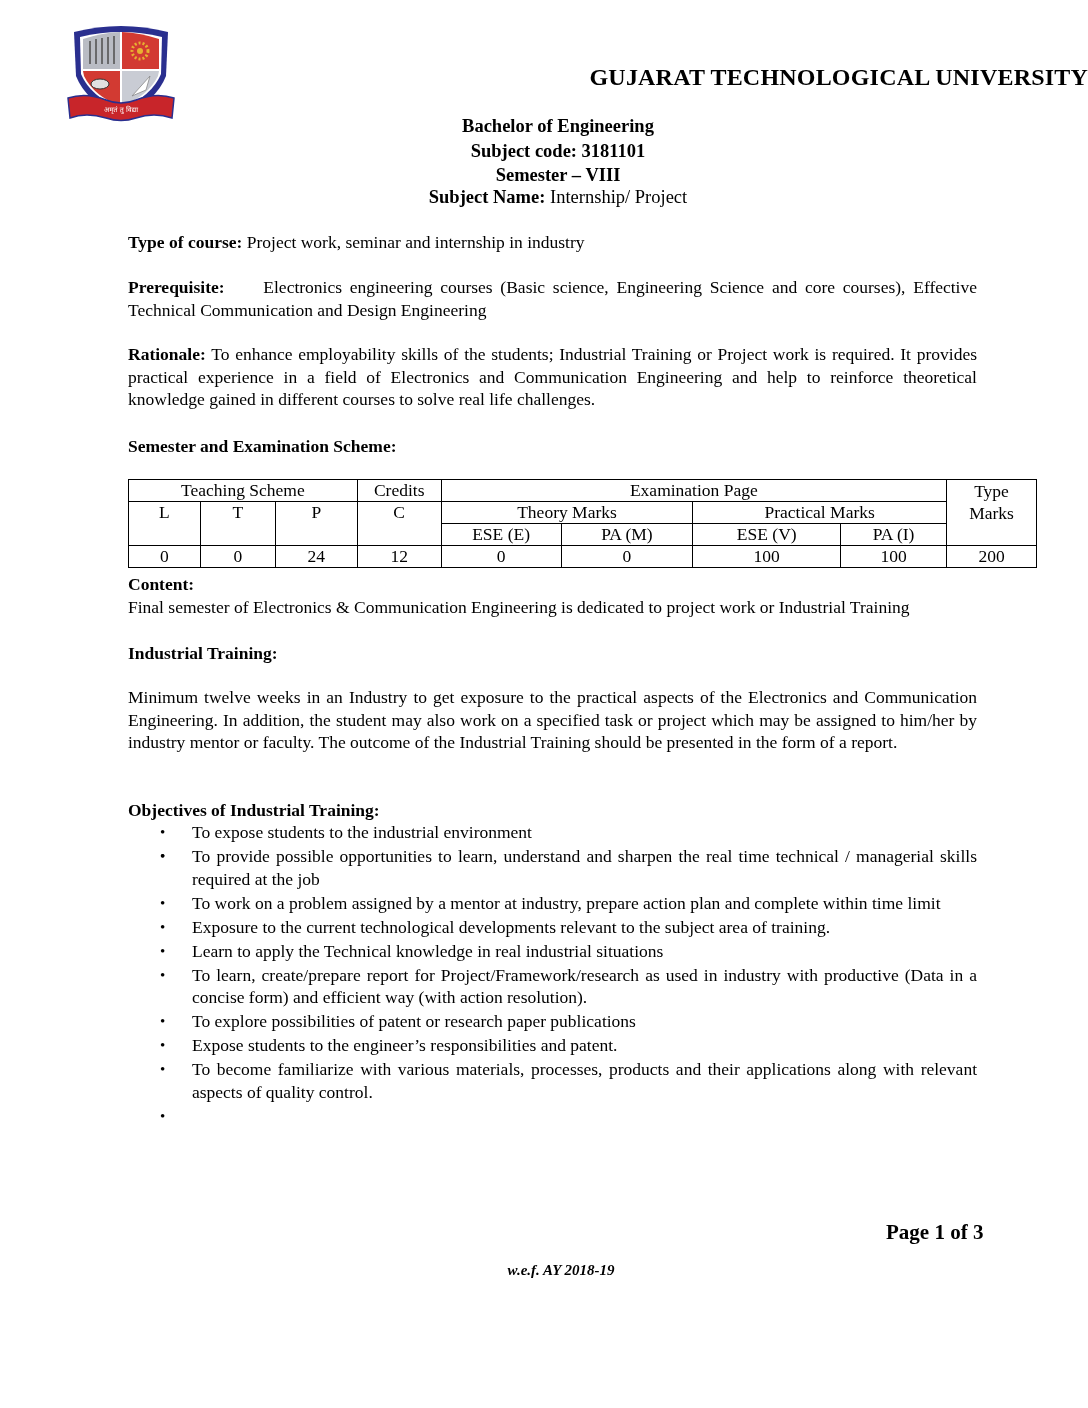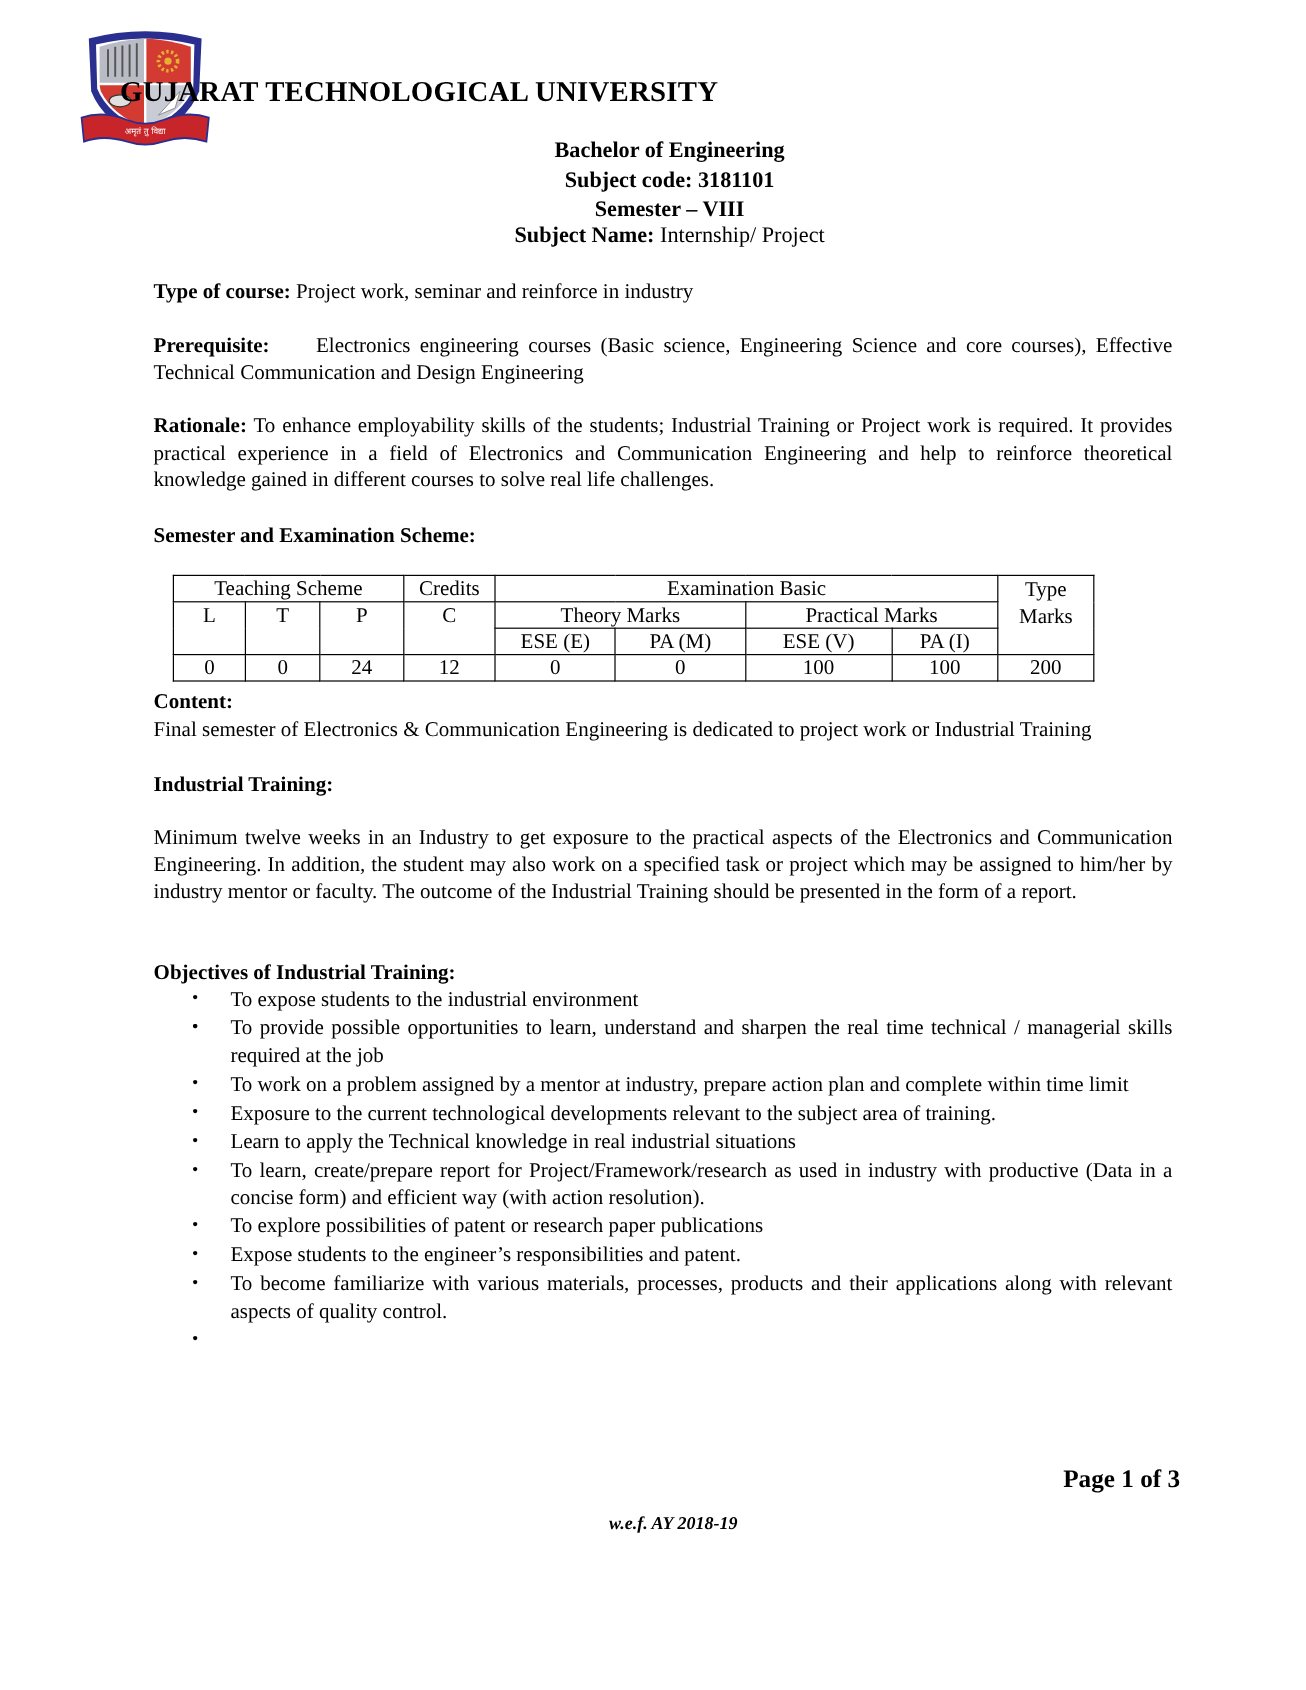--- a/index.html
+++ b/index.html
@@ -1,25 +1,25 @@
 <!DOCTYPE html>
 <html><head>
 <meta charset="utf-8">
 <style>
   html, body { margin: 0; padding: 0; background: #ffffff; }
   body { width: 1088px; height: 1408px; position: relative; overflow: hidden;
          font-family: "Liberation Serif", "DejaVu Serif", serif; color: #000; font-size: 17.5px; }
   .logo { position: absolute; left: 66px; top: 24px; width: 110px; height: 100px; }
-  .univ { position: absolute; left: 0; right: 0; top: 64px; text-align: left; padding-left: 100px;
+  .univ { position: absolute; left: 0; right: 0; top: 64px; text-align: right; padding-left: 100px;
           font-weight: bold; font-size: 24px; letter-spacing: 0.2px; }
   .hdr { position: absolute; left: 0; width: 1088px; padding-left: 14px; text-align: center; font-weight: bold; font-size: 18.5px; }
   .hdr .norm { font-weight: normal; }
   .block { position: absolute; left: 128px; width: 849px; line-height: 22.5px; text-align: justify; }
   .b { font-weight: bold; }
-  table.scheme { position: absolute; left: 128px; top: 479px; width: 768px; border-collapse: collapse; font-size: 17.5px; margin-left: 16px; }
+  table.scheme { position: absolute; left: 128px; top: 479px; width: 909px; border-collapse: collapse; font-size: 17.5px; }
   table.scheme td { border: 1px solid #000; text-align: center; padding: 0; height: 21px; line-height: 21px; }
   ul.obj { position: absolute; left: 128px; top: 821px; width: 849px; margin: 0; padding: 0; list-style: none; }
   ul.obj li { position: relative; padding-left: 64px; line-height: 22.5px; text-align: justify; margin-bottom: 1.5px; }
   ul.obj li .bullet { position: absolute; left: 32px; top: 0; font-size: 15px; }
   .pageno { position: absolute; left: 886px; top: 1220px; font-weight: bold; font-size: 21px; }
   .wef { position: absolute; left: 0; right: 0; top: 1262px; text-align: center; font-style: italic; font-weight: bold; font-size: 15px; padding-left: 14px; margin-left: 20px; }
 </style>
 </head>
 <body>
 
@@ -48,21 +48,21 @@
 <div class="univ">GUJARAT TECHNOLOGICAL UNIVERSITY</div>
 
 <div class="hdr" style="top:116px;">Bachelor of Engineering</div>
 <div class="hdr" style="top:141px;">Subject code: 3181101</div>
 <div class="hdr" style="top:165px;">Semester – VIII</div>
 <div class="hdr" style="top:187px;">
   <span>Subject Name:</span><span class="norm"> Internship/ Project</span>
 </div>
 
 <div class="block" style="top:231px;">
-  <span class="b">Type of course:</span><span style="white-space:pre-wrap;"> Project work, seminar and reinforce in industry</span>
+  <span class="b">Type of course:</span><span style="white-space:pre-wrap;"> Project work, seminar and internship in industry</span>
 </div>
 
 <div class="block" style="top:276px;">
   <span class="b">Prerequisite:</span><span style="white-space:pre-wrap;">     Electronics engineering courses (Basic science, Engineering Science and core courses), Effective Technical Communication and Design Engineering</span>
 </div>
 
 <div class="block" style="top:343px;">
   <span class="b">Rationale:</span><span> To enhance employability skills of the students; Industrial Training or Project work is required. It provides practical experience in a field of Electronics and Communication Engineering and help to reinforce theoretical knowledge gained in different courses to solve real life challenges.</span>
 </div>
 
@@ -77,21 +77,21 @@
     <col style="width:120px">
       <col style="width:132px">
       <col style="width:148px">
       <col style="width:106px">
       <col style="width:90px">
   </colgroup>
   <tbody>
       <tr>
     <td colspan="3">Teaching Scheme</td>
     <td>Credits</td>
-    <td colspan="4">Examination Basic</td>
+    <td colspan="4">Examination Page</td>
     <td rowspan="3" style="vertical-align:top; line-height:22px;">
       <span>Type</span><br>
       <span>Marks</span>
     </td>
   </tr>
   <tr>
     <td rowspan="2" style="vertical-align:top;">L</td>
     <td rowspan="2" style="vertical-align:top;">T</td>
     <td rowspan="2" style="vertical-align:top;">P</td>
     <td rowspan="2" style="vertical-align:top;">C</td>

